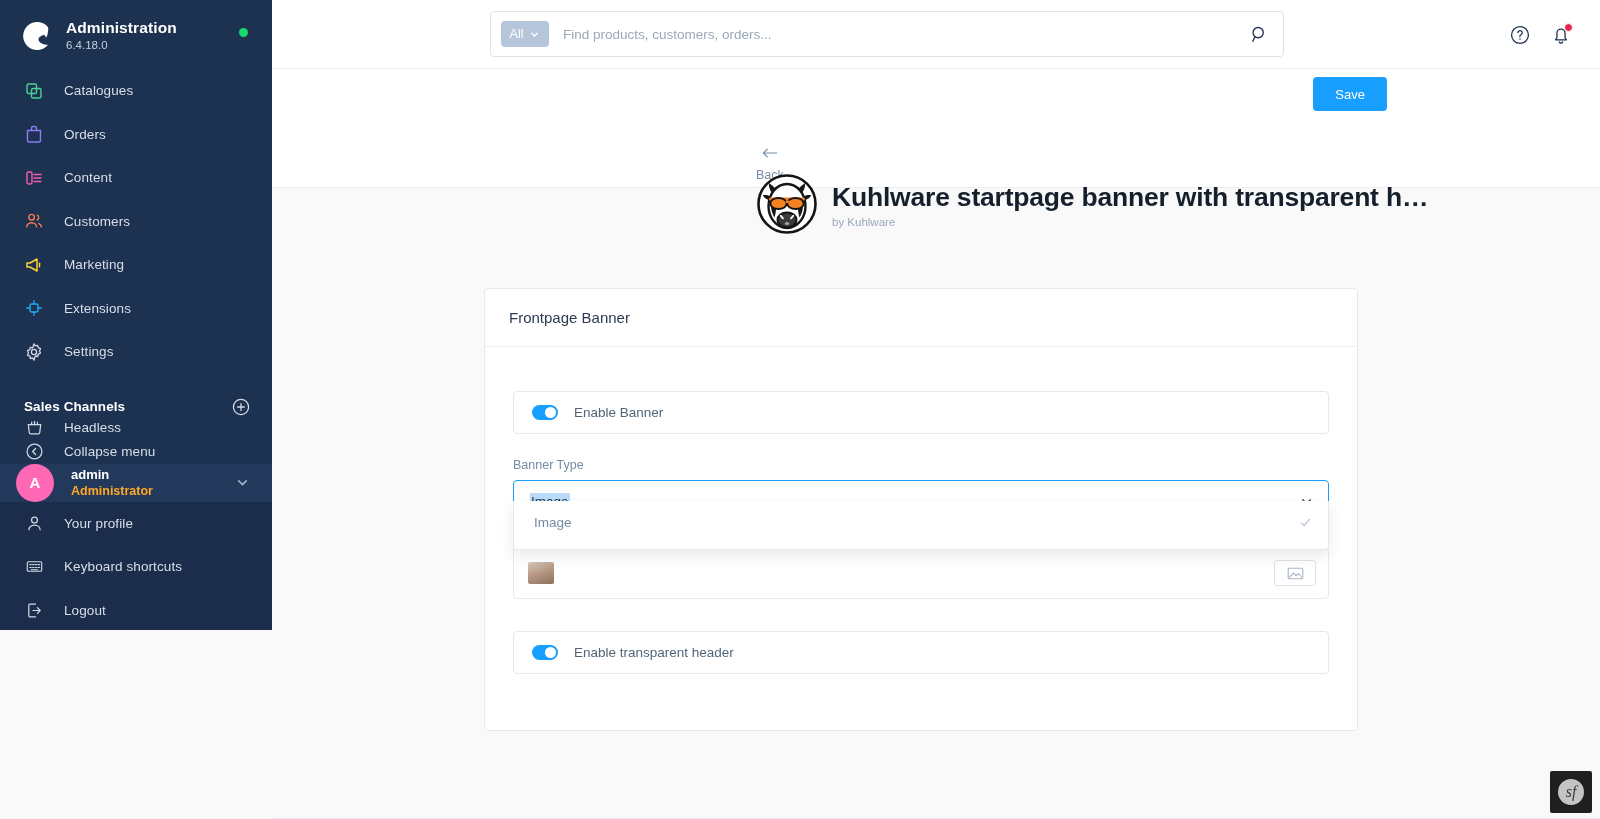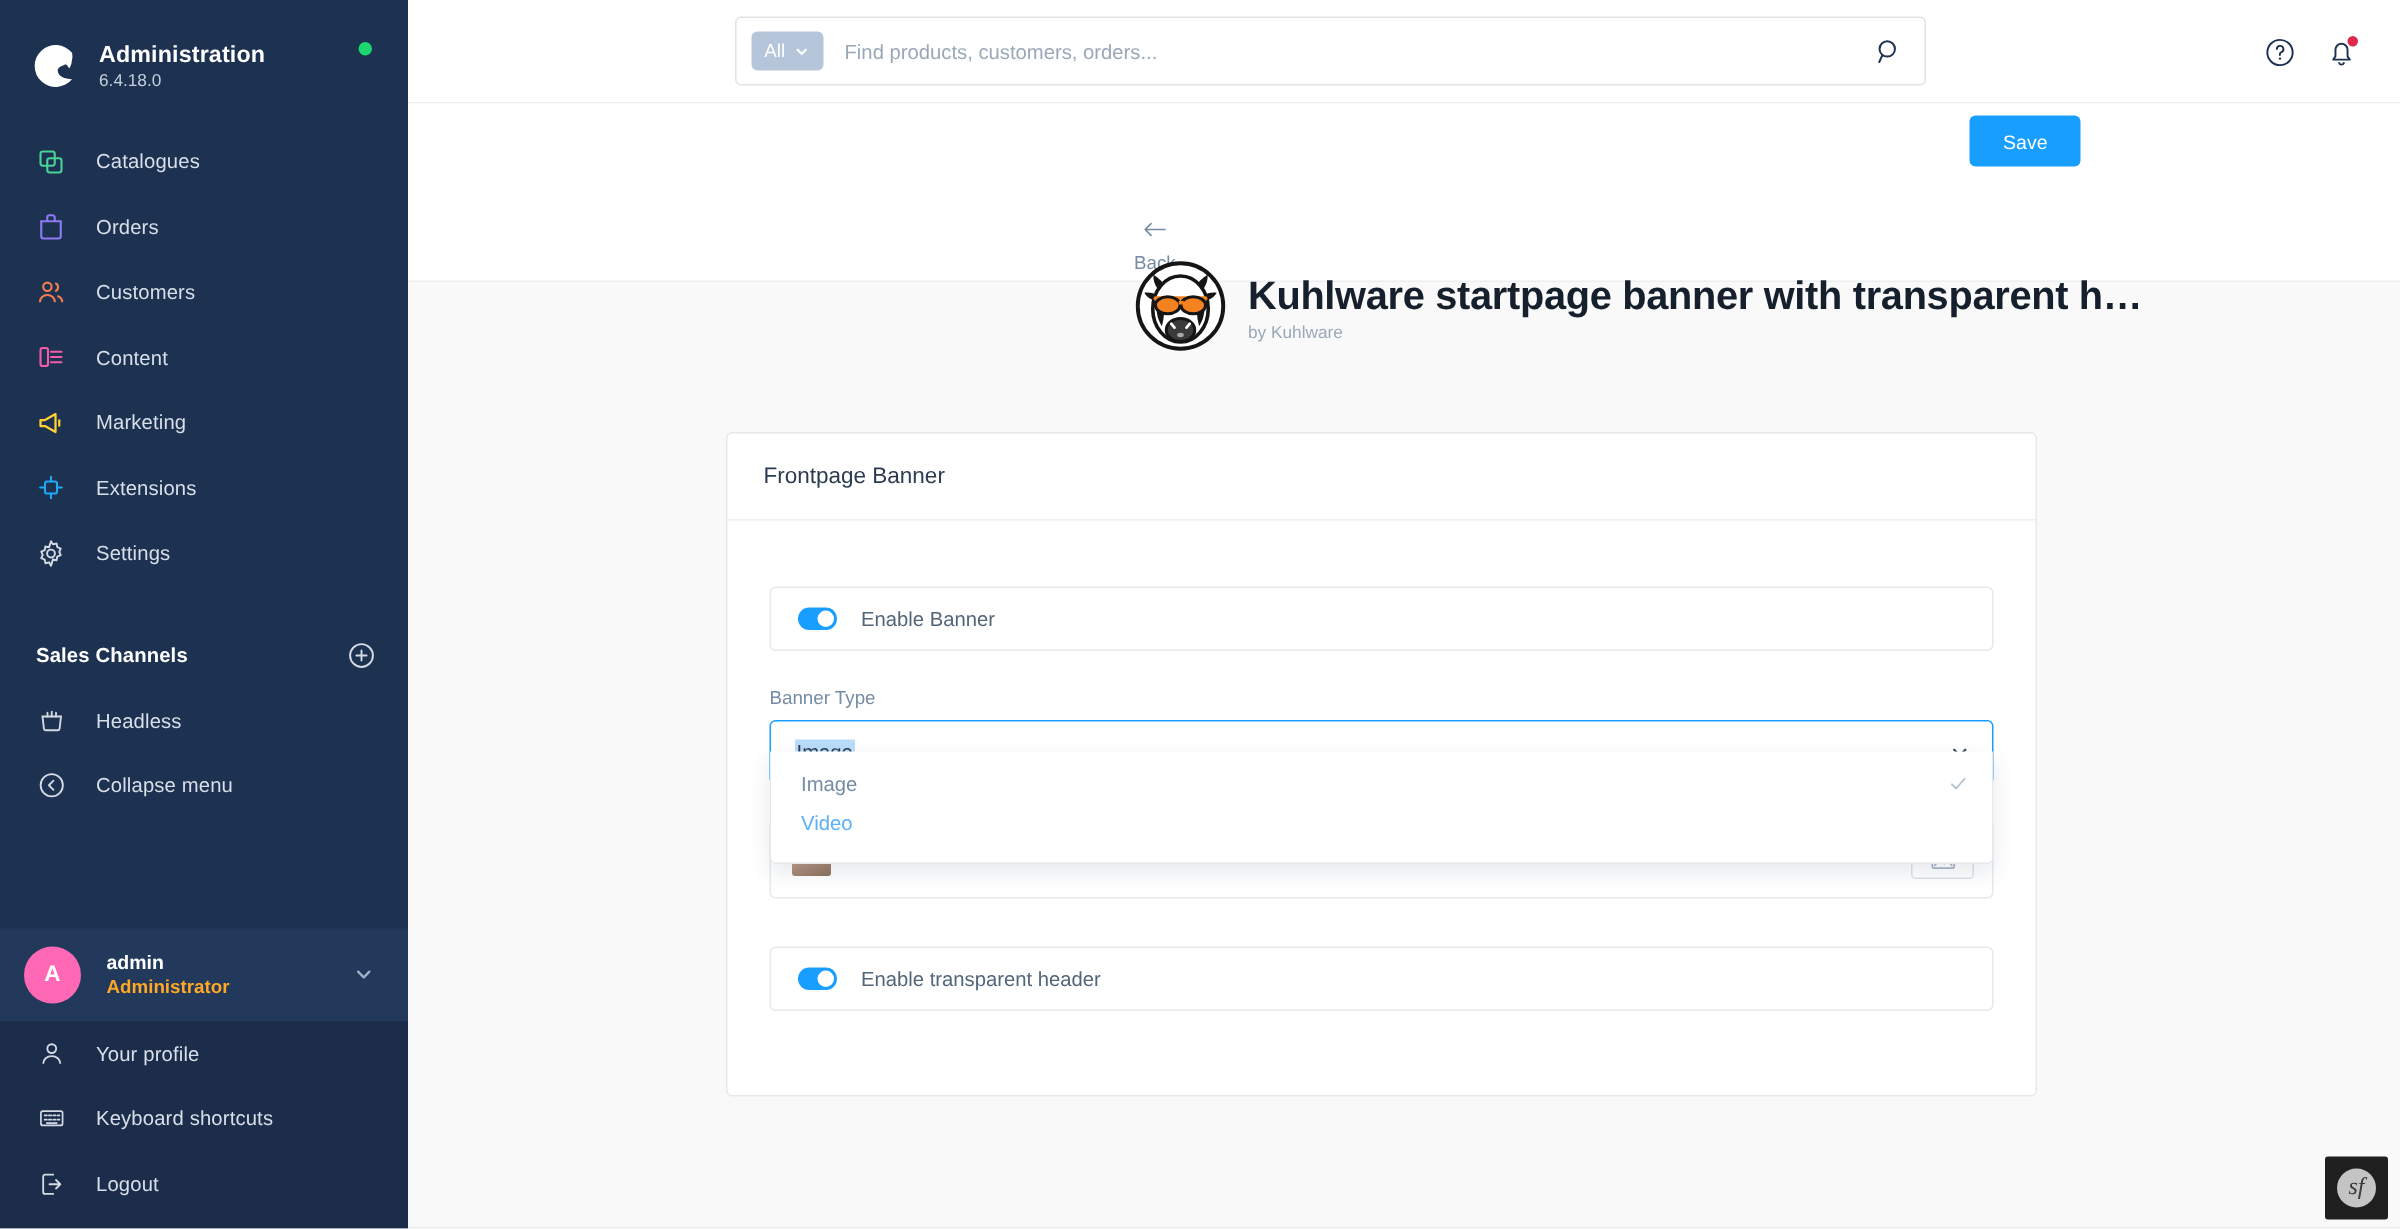--- a/index.html
+++ b/index.html
@@ -6,21 +6,21 @@
   html, body {
     width: 1600px; height: 819px;
     overflow: hidden;
     font-family: "Liberation Sans", sans-serif;
     background: #f9f9fa;
   }
   body { display: flex; }
 
   
   .sidebar {
-    width: 272px; height: 819px;
+    width: 272px; height: 630px;
     background: #1d3151;
     flex: 0 0 272px;
     display: flex; flex-direction: column;
     position: relative;
     overflow: hidden;
   }
   .sb-brand {
     display: flex; align-items: center;
     padding: 18px 20px 0 22px;
     height: 70px;
@@ -379,37 +379,37 @@
         <svg width="20" height="20" viewBox="0 0 20 20" fill="none" stroke="#8d7bf5" stroke-width="1.4">
           <path d="M3.5 6.5h13v10a1.5 1.5 0 0 1-1.5 1.5H5a1.5 1.5 0 0 1-1.5-1.5z"></path>
           <path d="M7.5 6.5V4a1.5 1.5 0 0 1 1.5-1.5h2A1.5 1.5 0 0 1 12.5 4v2.5"></path>
         </svg>
       </span>
       <span class="sb-label">Orders</span>
     </div>
 
     <div class="sb-item">
       <span class="sb-ico">
+        <svg width="20" height="20" viewBox="0 0 20 20" fill="none" stroke="#f45ca8" stroke-width="1.4">
+          <rect x="3" y="4" width="5" height="12" rx="1.4"></rect>
+          <path d="M10 6.5h7M10 10h7M10 13.5h7" stroke-linecap="round"></path>
+        </svg>
+      </span>
+      <span class="sb-label">Content</span>
+    </div>
+
+    <div class="sb-item">
+      <span class="sb-ico">
         <svg width="20" height="20" viewBox="0 0 20 20" fill="none" stroke="#f57c51" stroke-width="1.4">
           <circle cx="7.6" cy="6.2" r="2.8"></circle>
             <path d="M2.6 16.5c0-2.8 2.2-4.8 5-4.8s5 2 5 4.8"></path>
           <path d="M12.8 3.9a2.8 2.8 0 0 1 0 5.3M14.2 12.3c2 .6 3.3 2.3 3.3 4.2"></path>
         </svg>
       </span>
       <span class="sb-label">Customers</span>
-    </div>
-
-    <div class="sb-item">
-      <span class="sb-ico">
-        <svg width="20" height="20" viewBox="0 0 20 20" fill="none" stroke="#f45ca8" stroke-width="1.4">
-          <rect x="3" y="4" width="5" height="12" rx="1.4"></rect>
-          <path d="M10 6.5h7M10 10h7M10 13.5h7" stroke-linecap="round"></path>
-        </svg>
-      </span>
-      <span class="sb-label">Content</span>
     </div>
 
     <div class="sb-item">
       <span class="sb-ico">
         <svg width="20" height="20" viewBox="0 0 20 20" fill="none" stroke="#ffd232" stroke-width="1.5">
           <path d="M3 8v4h3l7 4V4L6 8z" stroke-linejoin="round"></path>
           <path d="M15.5 8.2v3.6" stroke-linecap="round"></path>
         </svg>
       </span>
       <span class="sb-label">Marketing</span>
@@ -623,23 +623,20 @@
 
             <div class="dropdown">
               <div class="dd-item selected">
                 <span>Image</span>
                 <span style="display:flex;">
                   <svg width="13" height="13" viewBox="0 0 14 14" fill="none" stroke="#b3c0cf" stroke-width="1.3">
                     <path d="M2.5 7.4l3 3 6-7" stroke-linecap="round" stroke-linejoin="round"></path>
                   </svg>
                 </span>
               </div>
-              <div class="dd-item hovered">
-                <span>Video</span>
-              </div>
             </div>
 
             <div class="media-field">
               <span class="media-thumb"></span>
               <span class="media-btn">
                 <svg width="17" height="15" viewBox="0 0 18 16" fill="none" stroke="#a9b6c6" stroke-width="1.2">
                   <rect x="1.2" y="2.4" width="15.6" height="11.2" rx="1.4"></rect>
                   <path d="M2.6 12l4.2-4.6 3 3 2.6-2.4 3 4" stroke-linejoin="round"></path>
                 </svg>
               </span>

